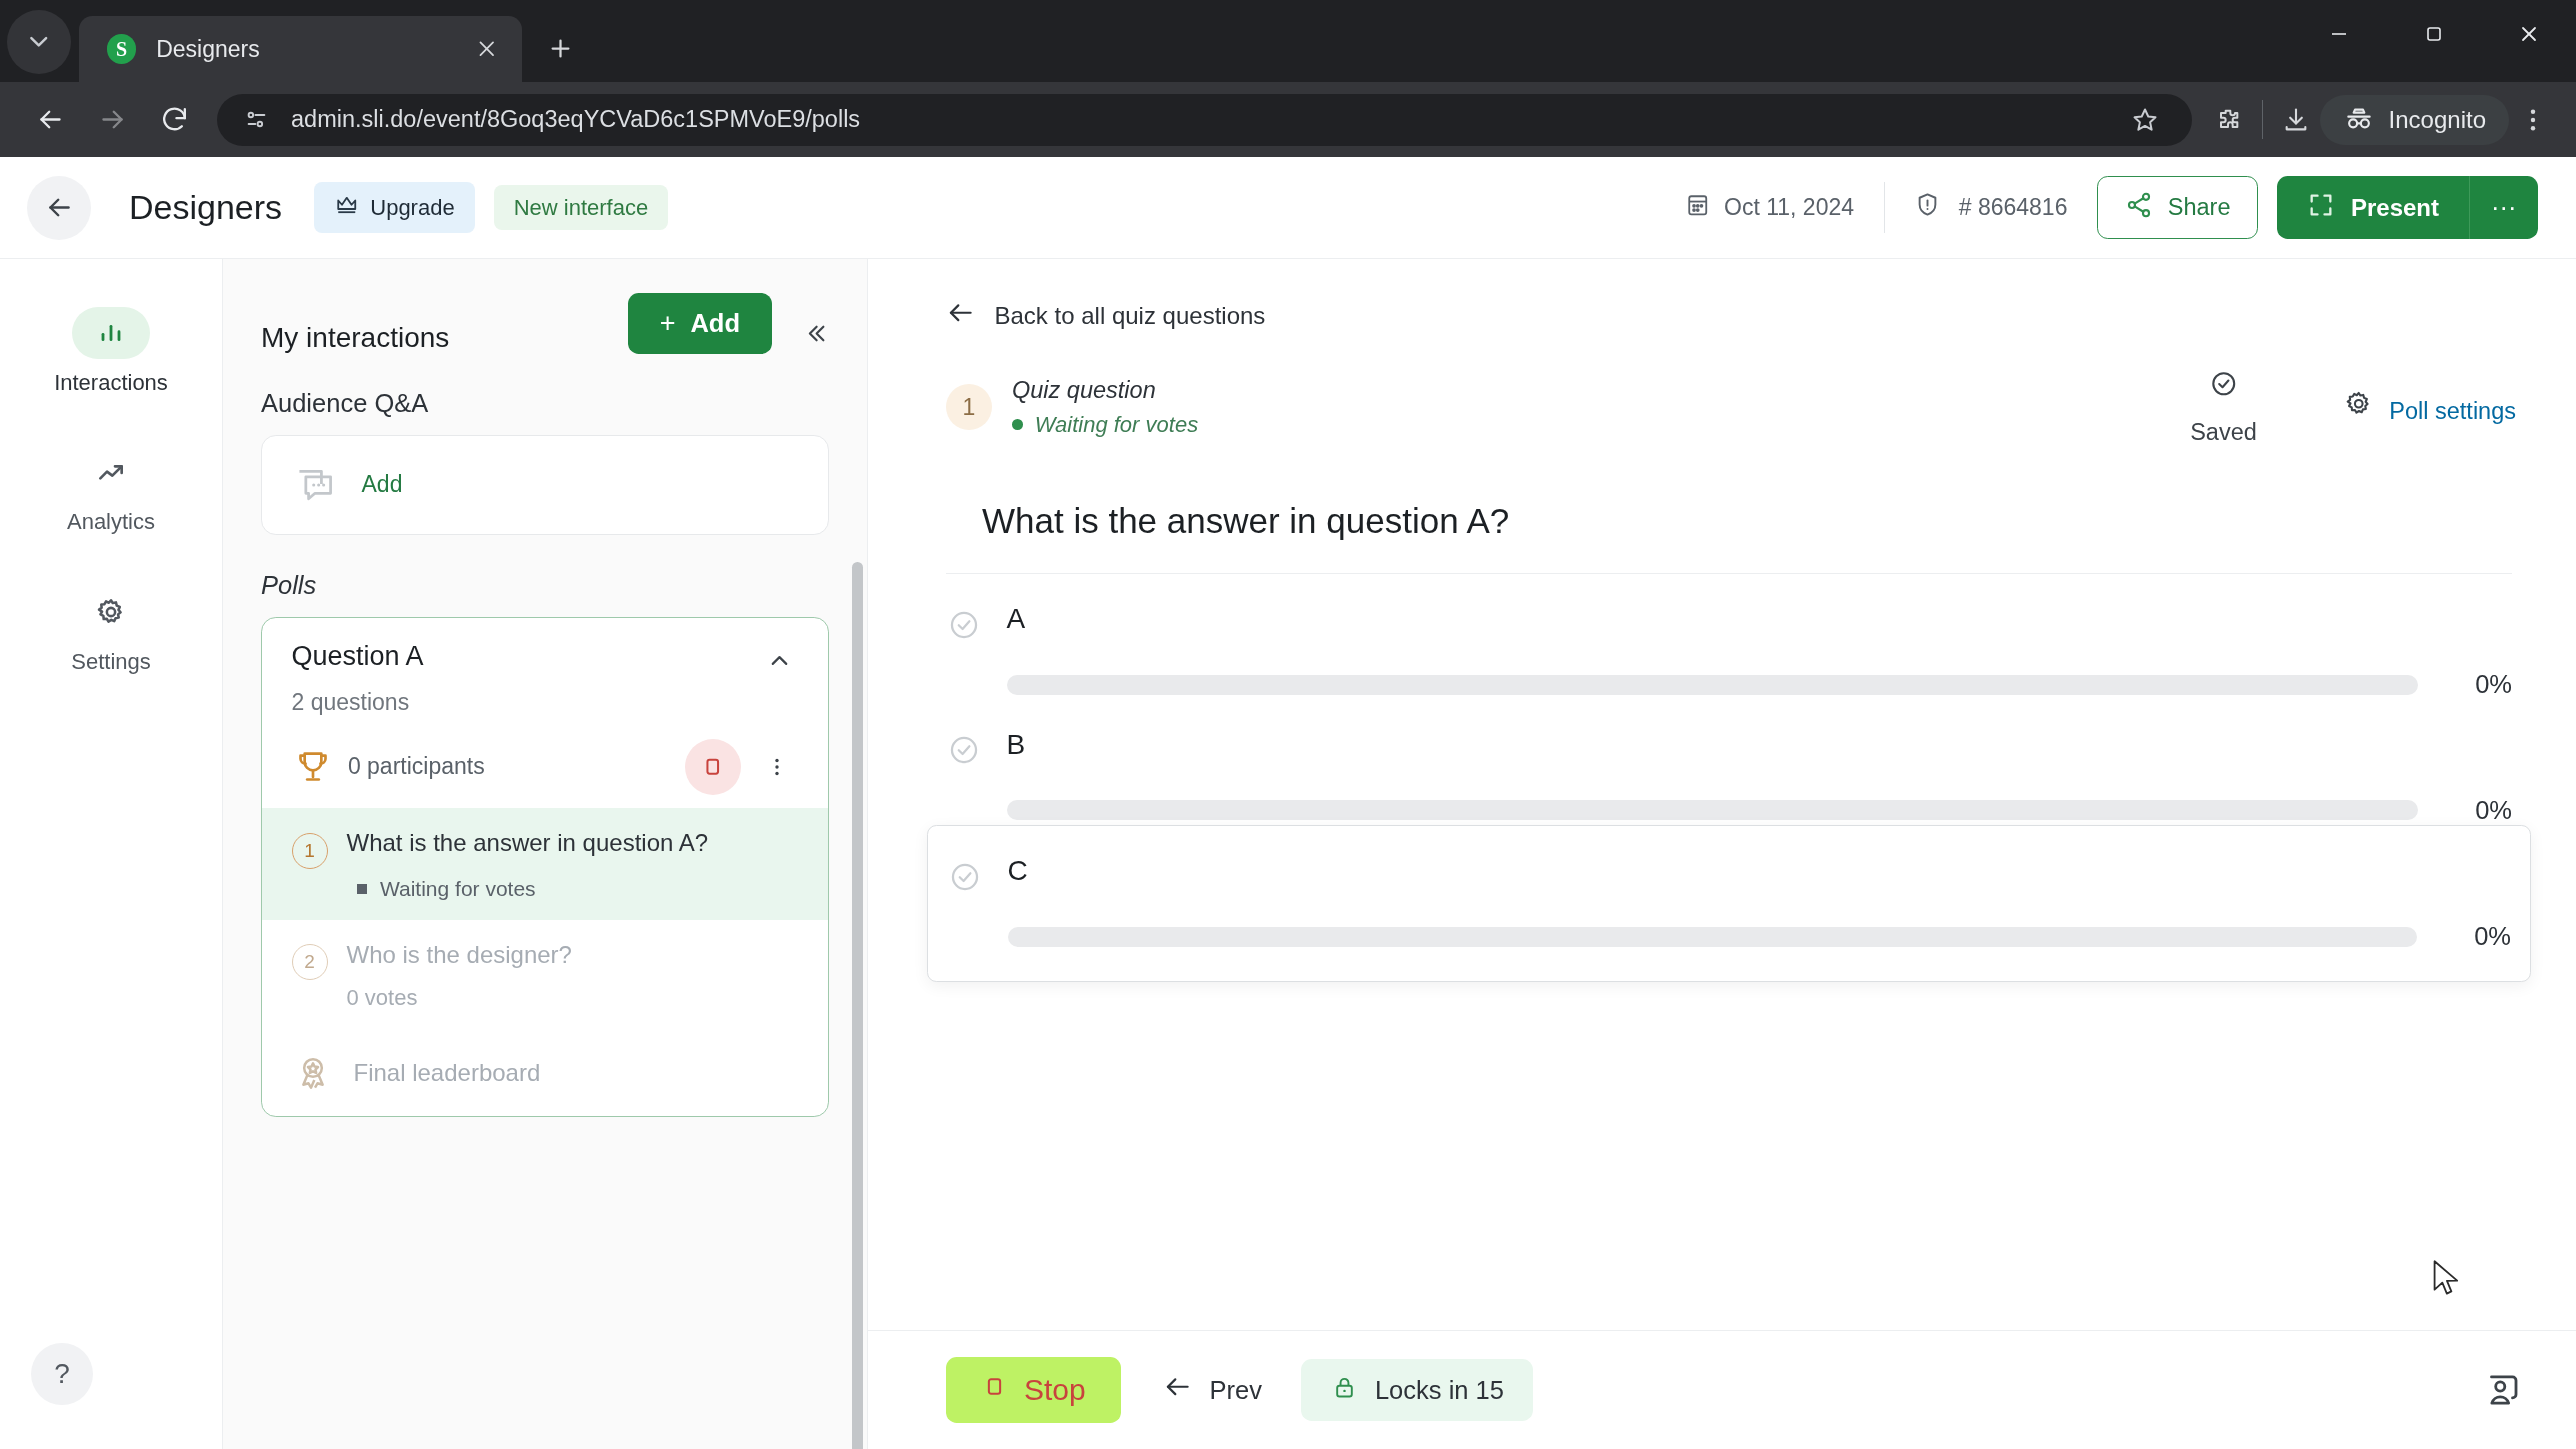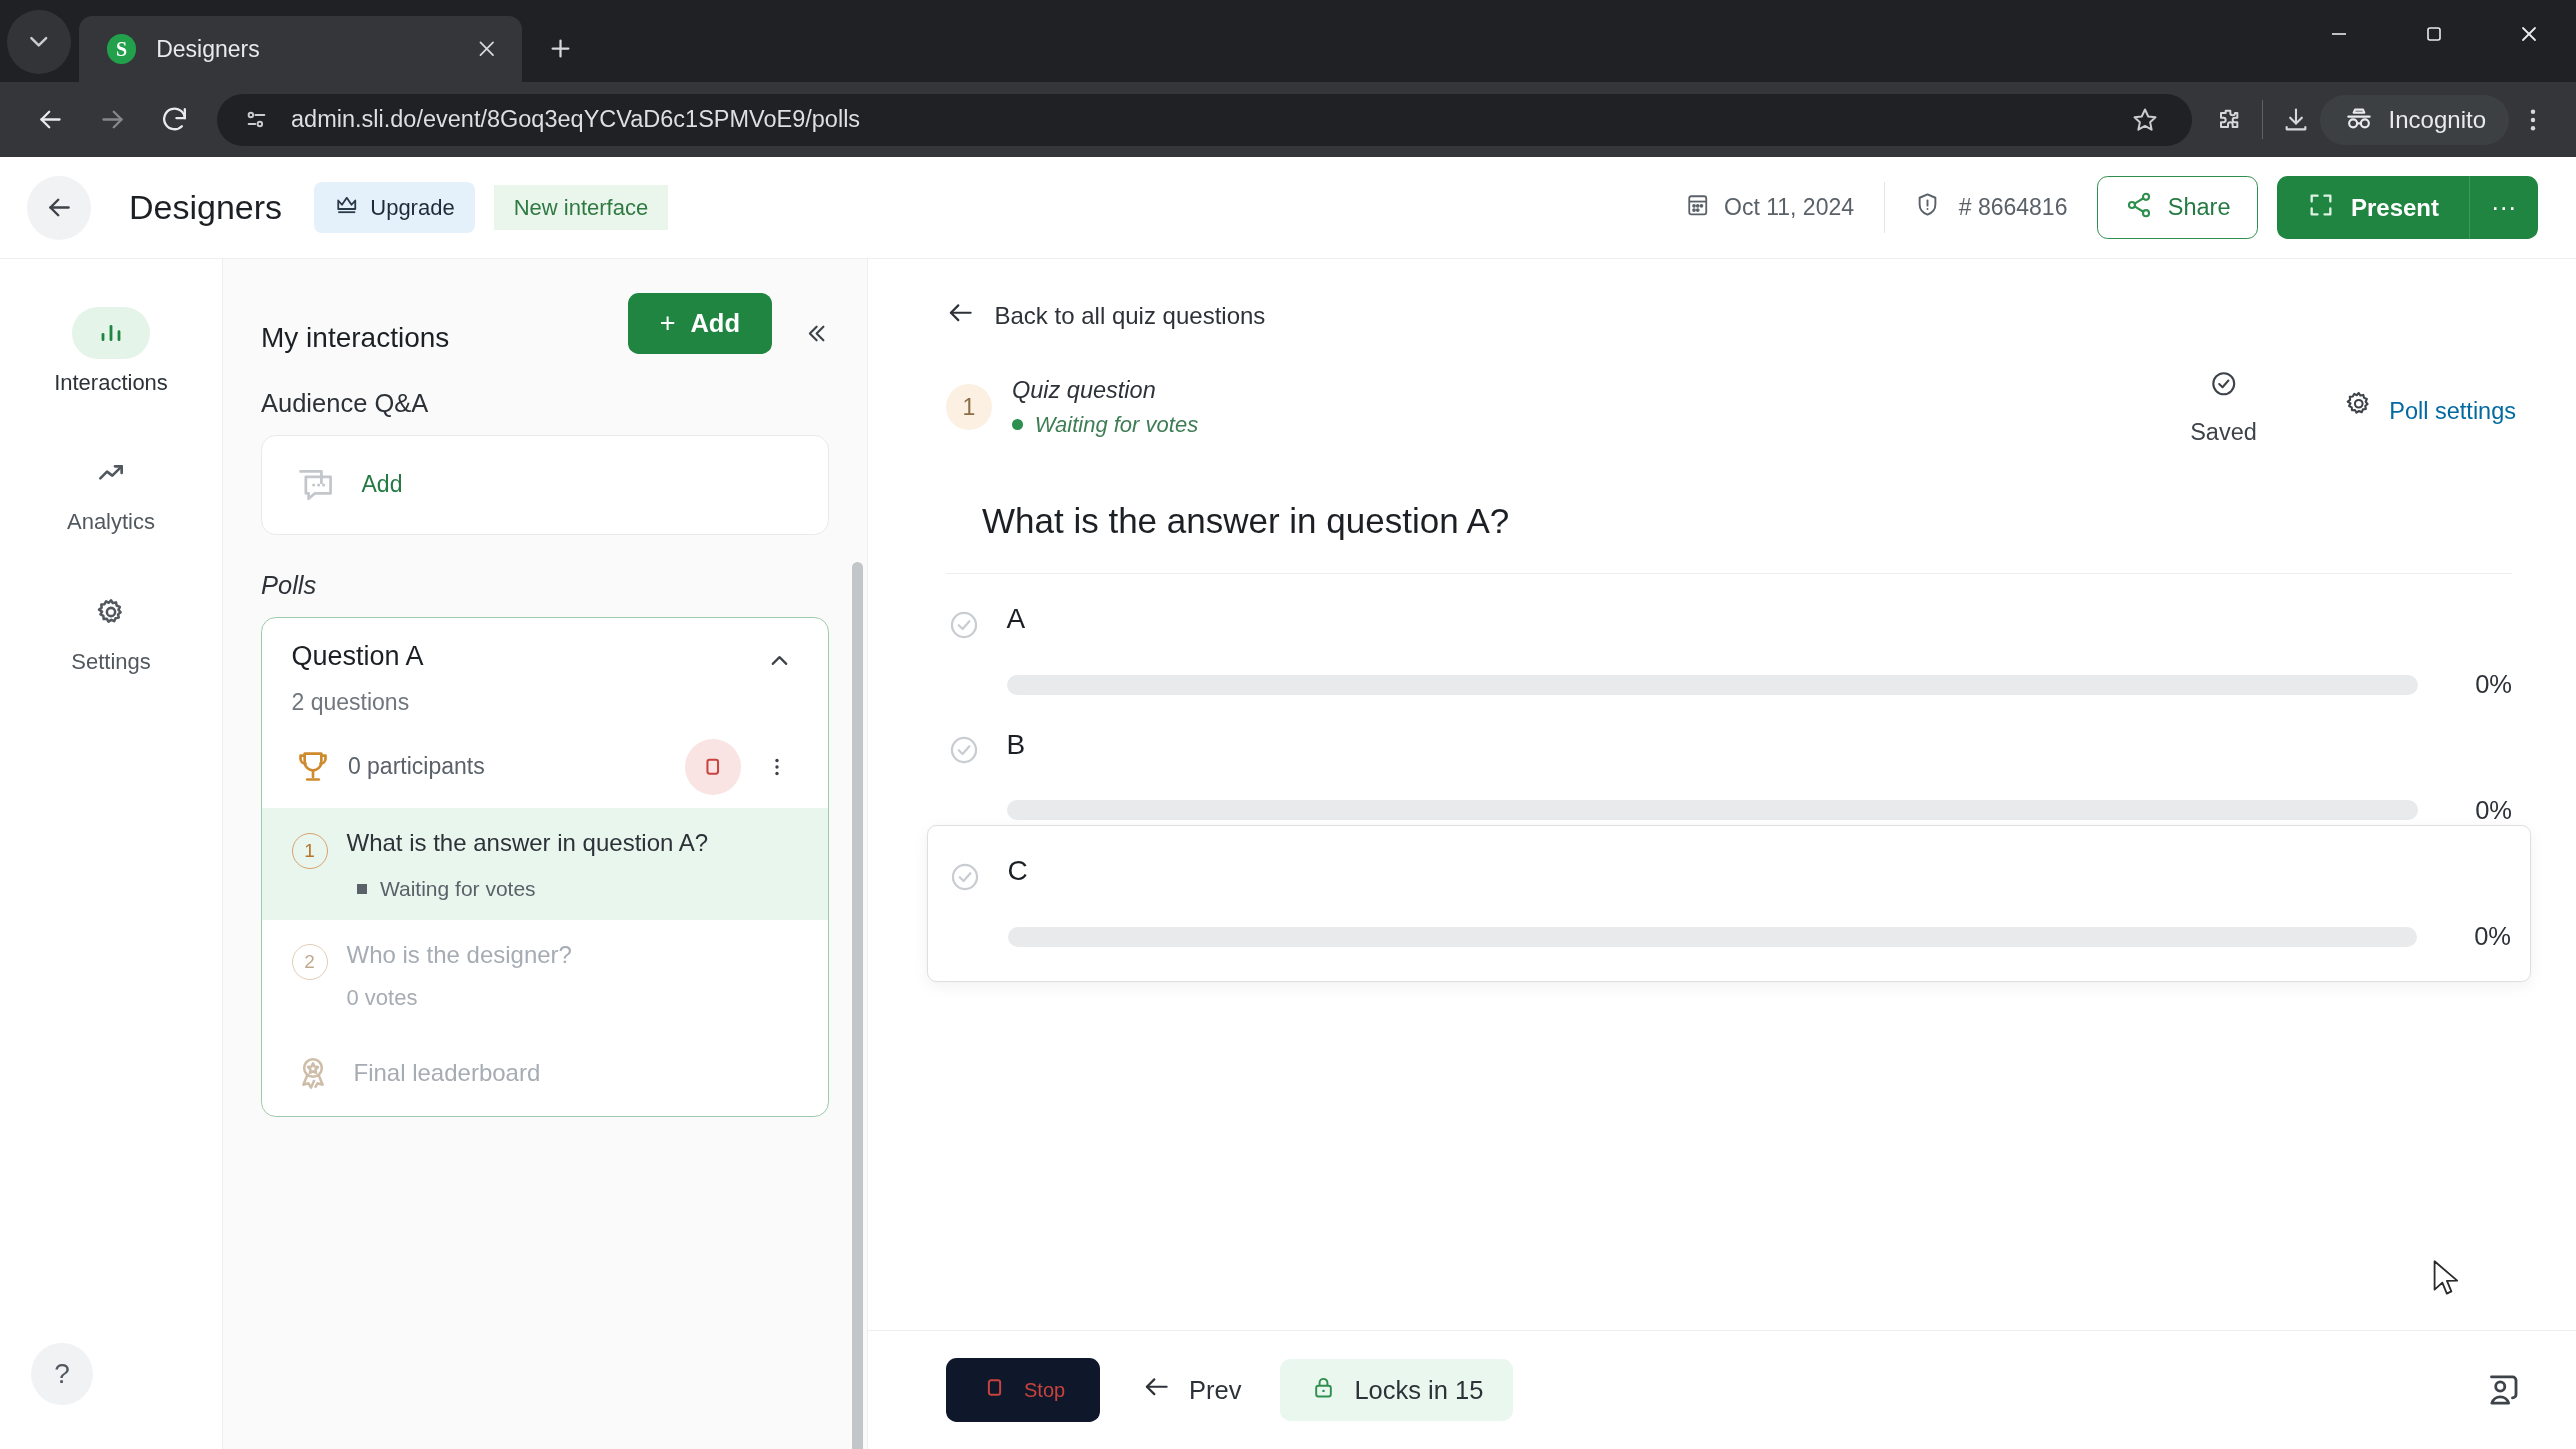--- a/index.html
+++ b/index.html
@@ -89,21 +89,21 @@
   }
   .back-circle svg { width: 31px; height: 31px; }
   .app-title { font-size: 34px; color: #1c2024; margin-left: 38px; font-weight: 400; white-space: nowrap; }
   .upgrade-chip {
     margin-left: 32px; display: flex; align-items: center; gap: 10.7px;
     background: #e4f1fb; color: #1f2b36; border-radius: 8px;
     padding: 9.4px 20px; font-size: 22px; cursor: pointer; white-space: nowrap;
   }
   .upgrade-chip svg { width: 25.5px; height: 25.5px; }
   .newiface-chip {
-    margin-left: 19px; background: #eaf6ec; color: #2f7a42; border-radius: 0;
+    margin-left: 19px; background: #eaf6ec; color: #2f7a42; border-radius: 8px;
     padding: 9.4px 20px; font-size: 22px; cursor: pointer; white-space: nowrap;
   }
   .hdr-right { margin-left: auto; display: flex; align-items: center; gap: 0; }
   .hdr-date { display: flex; align-items: center; gap: 13.4px; color: #5a6169; font-size: 23px; cursor: pointer; white-space: nowrap; }
   .hdr-date svg { width: 25.5px; height: 25.5px; }
   .hdr-div { width: 1.3px; height: 51px; background: #e2e5e8; margin: 0 29.5px; }
   .hdr-code { display: flex; align-items: center; gap: 17.4px; color: #5a6169; font-size: 23px; white-space: nowrap; }
   .hdr-code svg { width: 27px; height: 27px; }
   .share-btn {
     margin-left: 29.5px; display: flex; align-items: center; gap: 14.8px;
@@ -272,22 +272,22 @@
   .cursor {
     position: absolute; left: 1564px; top: 1001px; width: 31px; height: 42px;
     pointer-events: none; z-index: 50;
   }
 
   .footer {
     height: 119px; flex: 0 0 119px; border-top: 0.7px solid #eceef0;
     display: flex; align-items: center; padding: 0 48px 0 78px;
   }
   .stop-btn {
-    display: flex; align-items: center; gap: 16px; background: #0f172a; color: #c8433d;
-    border-radius: 10.7px; padding: 16px 35px; font-size: 20px; cursor: pointer;
+    display: flex; align-items: center; gap: 16px; background: #bef264; color: #c8433d;
+    border-radius: 10.7px; padding: 16px 35px; font-size: 30px; cursor: pointer;
   }
   .stop-btn svg { width: 27px; height: 27px; }
   .prev-btn { display: flex; align-items: center; gap: 17.4px; font-size: 25.5px; color: #2d3238; margin-left: 42px; cursor: pointer; }
   .prev-btn svg { width: 29.5px; height: 29.5px; }
   .locks-chip {
     display: flex; align-items: center; gap: 17.4px; background: #e9f7ee; color: #2d3238;
     border-radius: 10.7px; padding: 14.8px 29.5px; font-size: 25.5px; margin-left: 39px; cursor: pointer; white-space: nowrap;
   }
   .locks-chip svg { width: 27px; height: 27px; }
   .footer-right { margin-left: auto; display: flex; align-items: center; }

